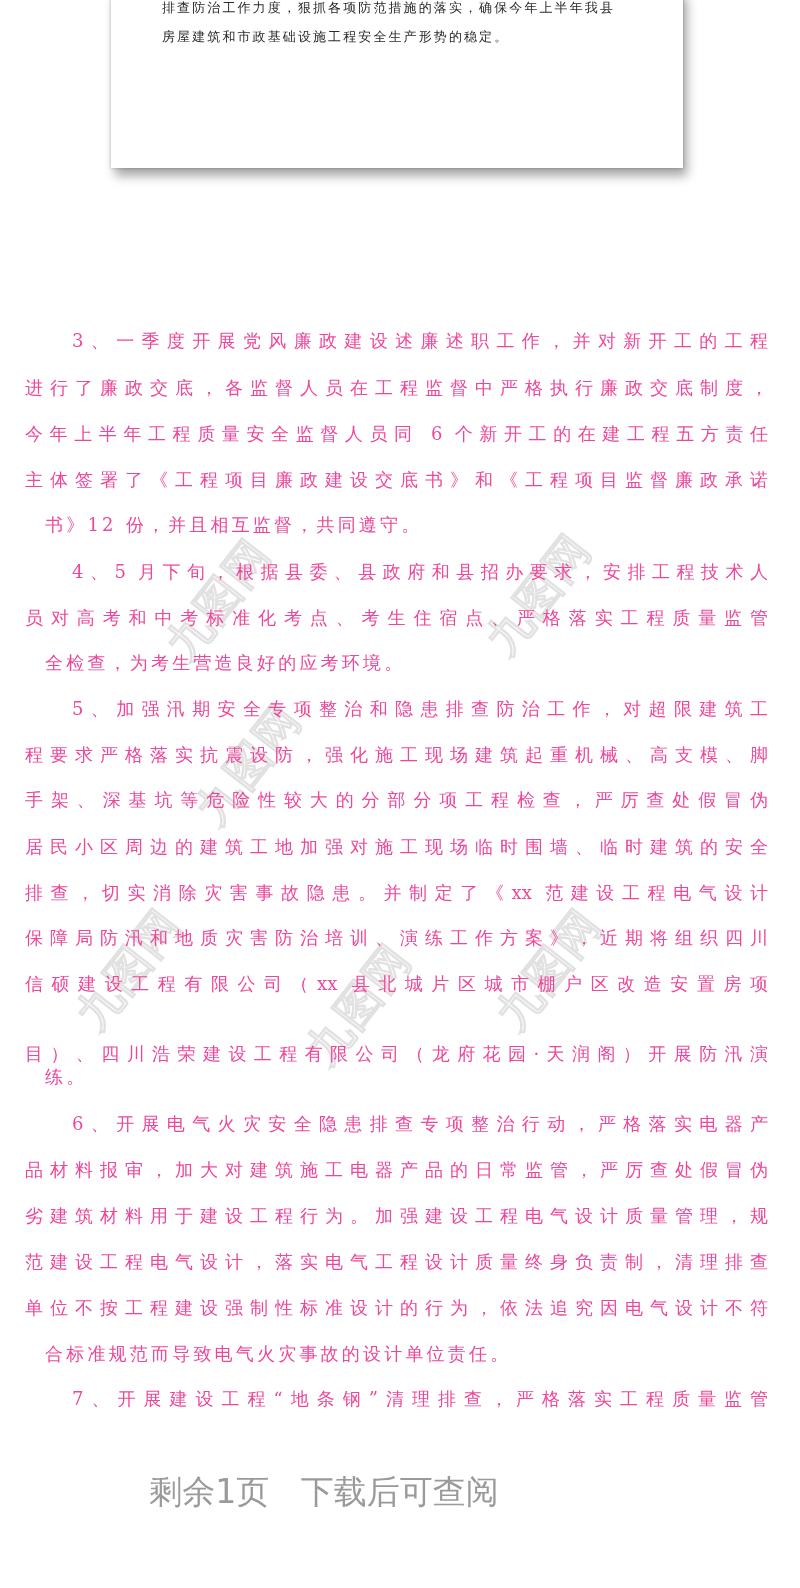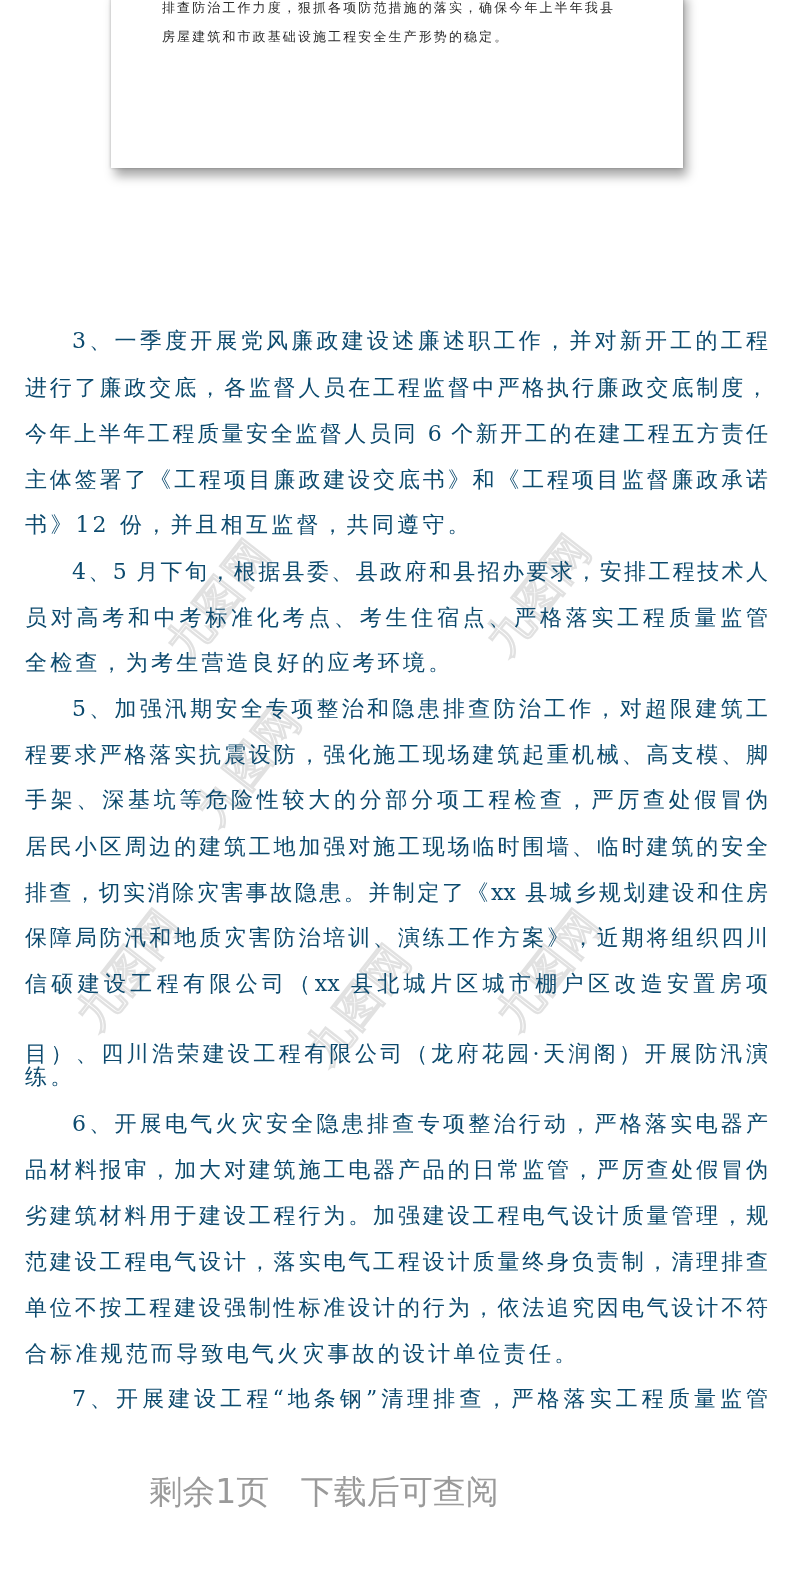--- a/index.html
+++ b/index.html
@@ -34,34 +34,35 @@
       color: #2a2a2a;
       white-space: nowrap;
       letter-spacing: 2.1px;
     }
     
     .body-line {
       position: absolute;
       left: 25px;
       width: 743px;
       height: 30px;
-      font-size: 22px;
+      font-size: 18px;
       line-height: 30px;
-      color: #0c4a6e;
+      color: #ec4899;
       white-space: nowrap;
       text-align: justify;
       text-align-last: justify;
     }
     .body-line.indent {
       left: 72px;
       width: 696px;
     }
     .body-line.last {
       text-align-last: left;
       letter-spacing: 3.2px;
+      margin-left: 20px;
     }
     
     .watermark {
       position: absolute;
       font-family: "DejaVu Sans", "Liberation Sans", sans-serif;
       font-size: 44px;
       font-weight: bold;
       color: transparent;
       -webkit-text-stroke: 1px rgba(200,200,200,0.55);
       transform: rotate(-52deg);
@@ -112,21 +113,21 @@
     <div class="body-line indent" style="top:557px;">4、5 月下旬，根据县委、县政府和县招办要求，安排工程技术人</div>
     <div class="body-line" style="top:603px;">员对高考和中考标准化考点、考生住宿点、严格落实工程质量监管</div>
     <div class="body-line last" style="top:648px;">全检查，为考生营造良好的应考环境。</div>
   </div>
 
   <div>
     <div class="body-line indent" style="top:694px;">5、加强汛期安全专项整治和隐患排查防治工作，对超限建筑工</div>
     <div class="body-line" style="top:740px;">程要求严格落实抗震设防，强化施工现场建筑起重机械、高支模、脚</div>
     <div class="body-line" style="top:785px;">手架、深基坑等危险性较大的分部分项工程检查，严厉查处假冒伪</div>
     <div class="body-line" style="top:832px;">居民小区周边的建筑工地加强对施工现场临时围墙、临时建筑的安全</div>
-    <div class="body-line" style="top:878px;">排查，切实消除灾害事故隐患。并制定了《xx 县城乡规划建设和住房</div>
+    <div class="body-line" style="top:878px;">排查，切实消除灾害事故隐患。并制定了《xx 范建设工程电气设计</div>
     <div class="body-line" style="top:923px;">保障局防汛和地质灾害防治培训、演练工作方案》，近期将组织四川</div>
     <div class="body-line" style="top:969px;">信硕建设工程有限公司（xx 县北城片区城市棚户区改造安置房项</div>
     <div class="body-line" style="top:1015px;margin-top:24px;">目）、四川浩荣建设工程有限公司（龙府花园·天润阁）开展防汛演</div>
     <div class="body-line last" style="top:1062px;">练。</div>
   </div>
 
   <div>
     <div class="body-line indent" style="top:1109px;">6、开展电气火灾安全隐患排查专项整治行动，严格落实电器产</div>
     <div class="body-line" style="top:1155px;">品材料报审，加大对建筑施工电器产品的日常监管，严厉查处假冒伪</div>
     <div class="body-line" style="top:1201px;">劣建筑材料用于建设工程行为。加强建设工程电气设计质量管理，规</div>

